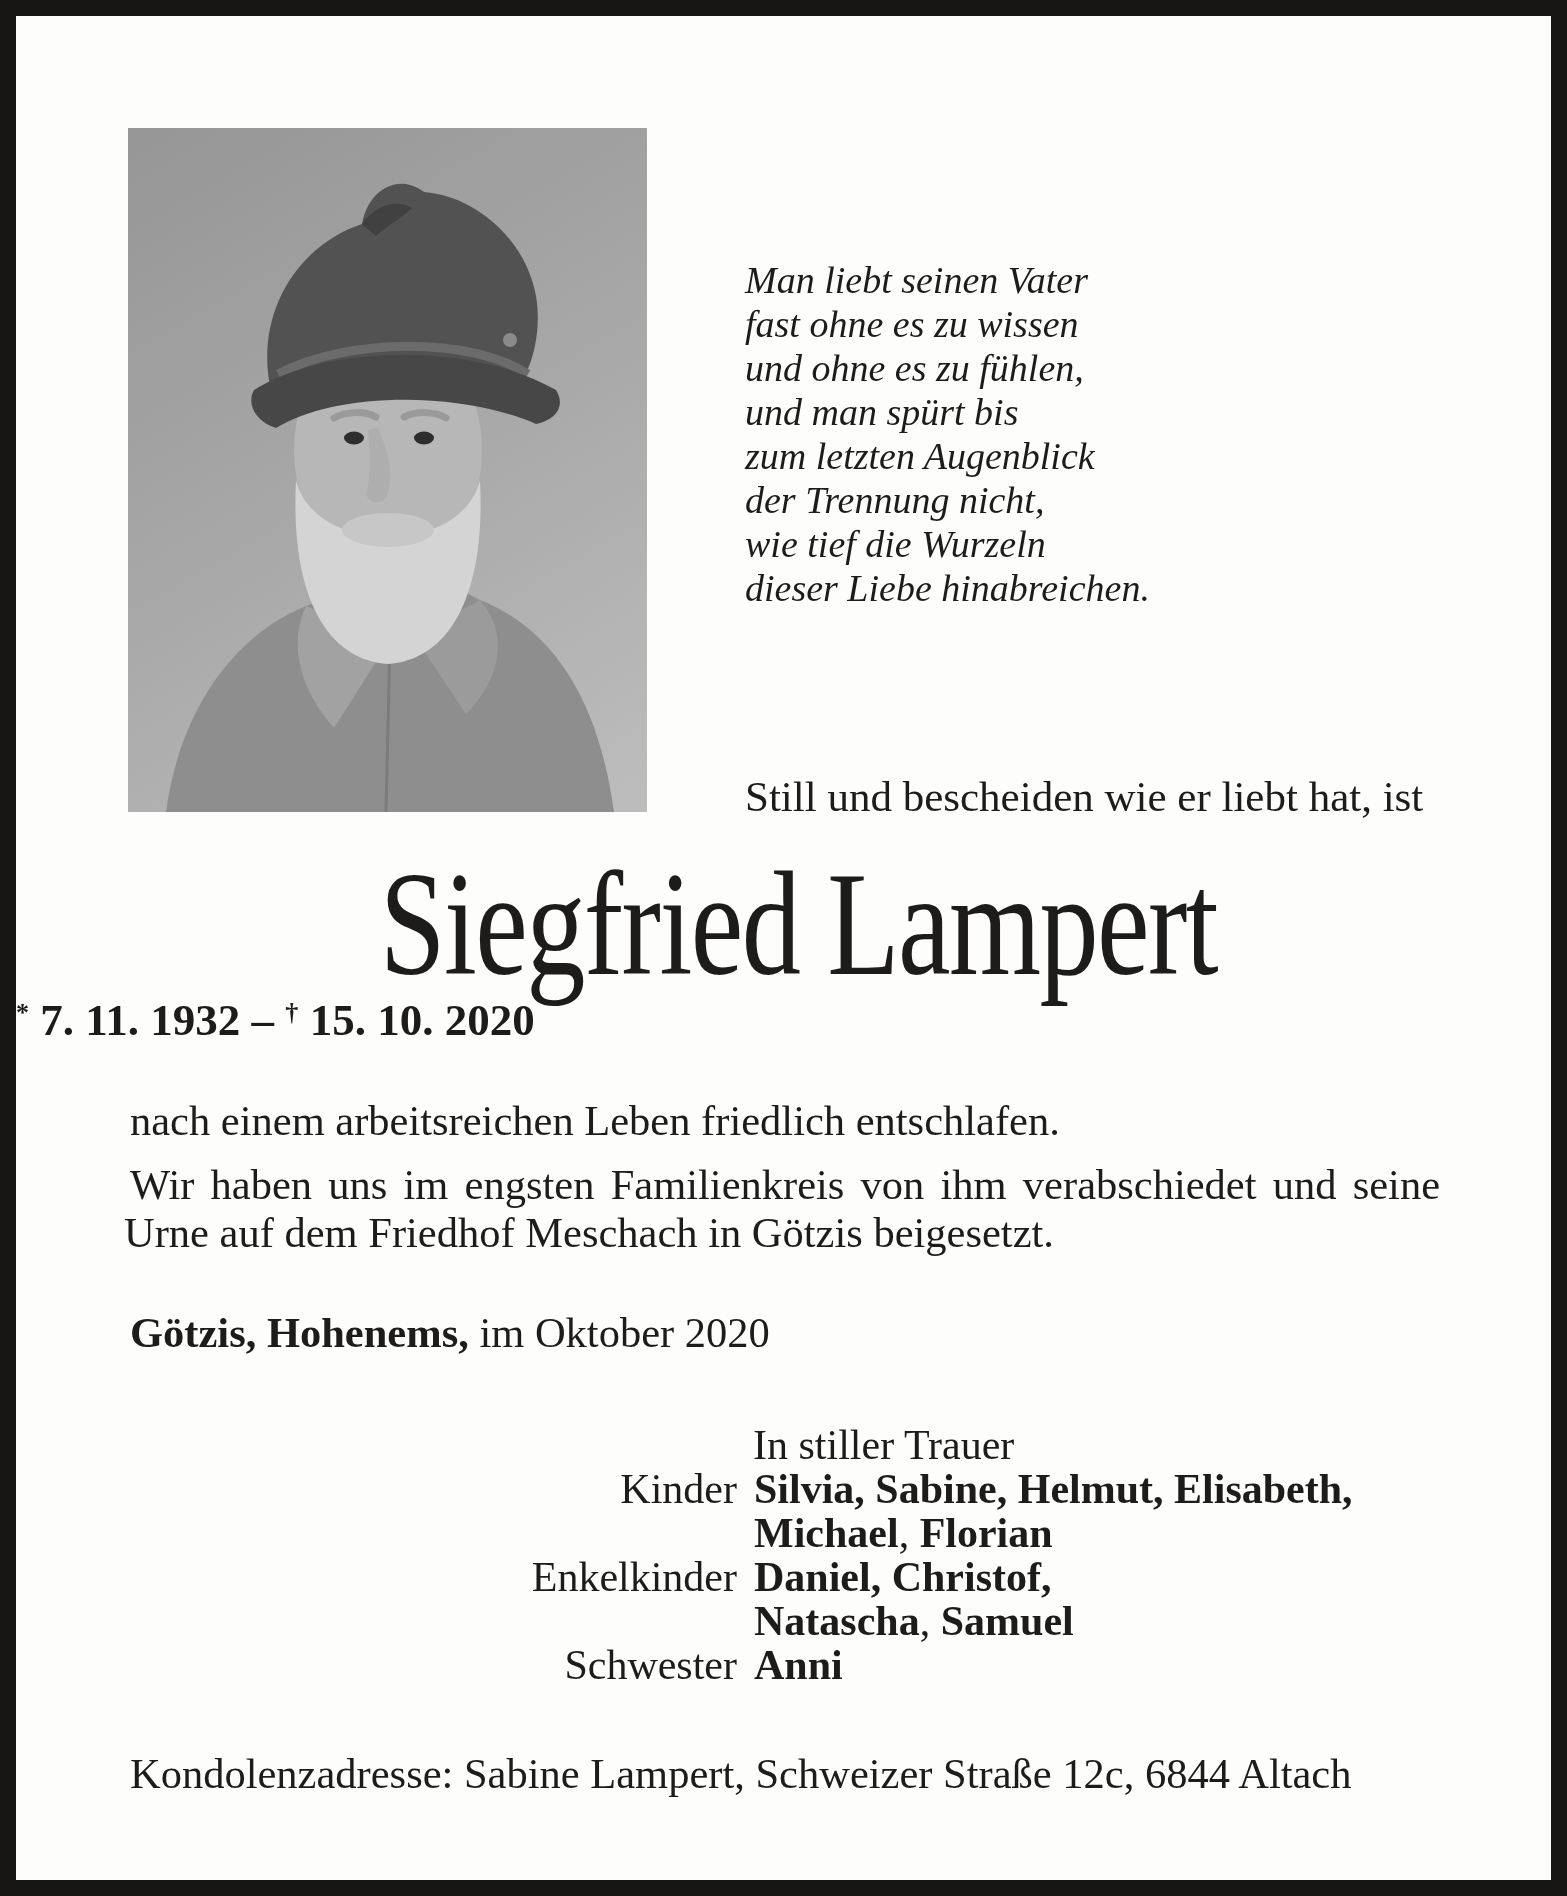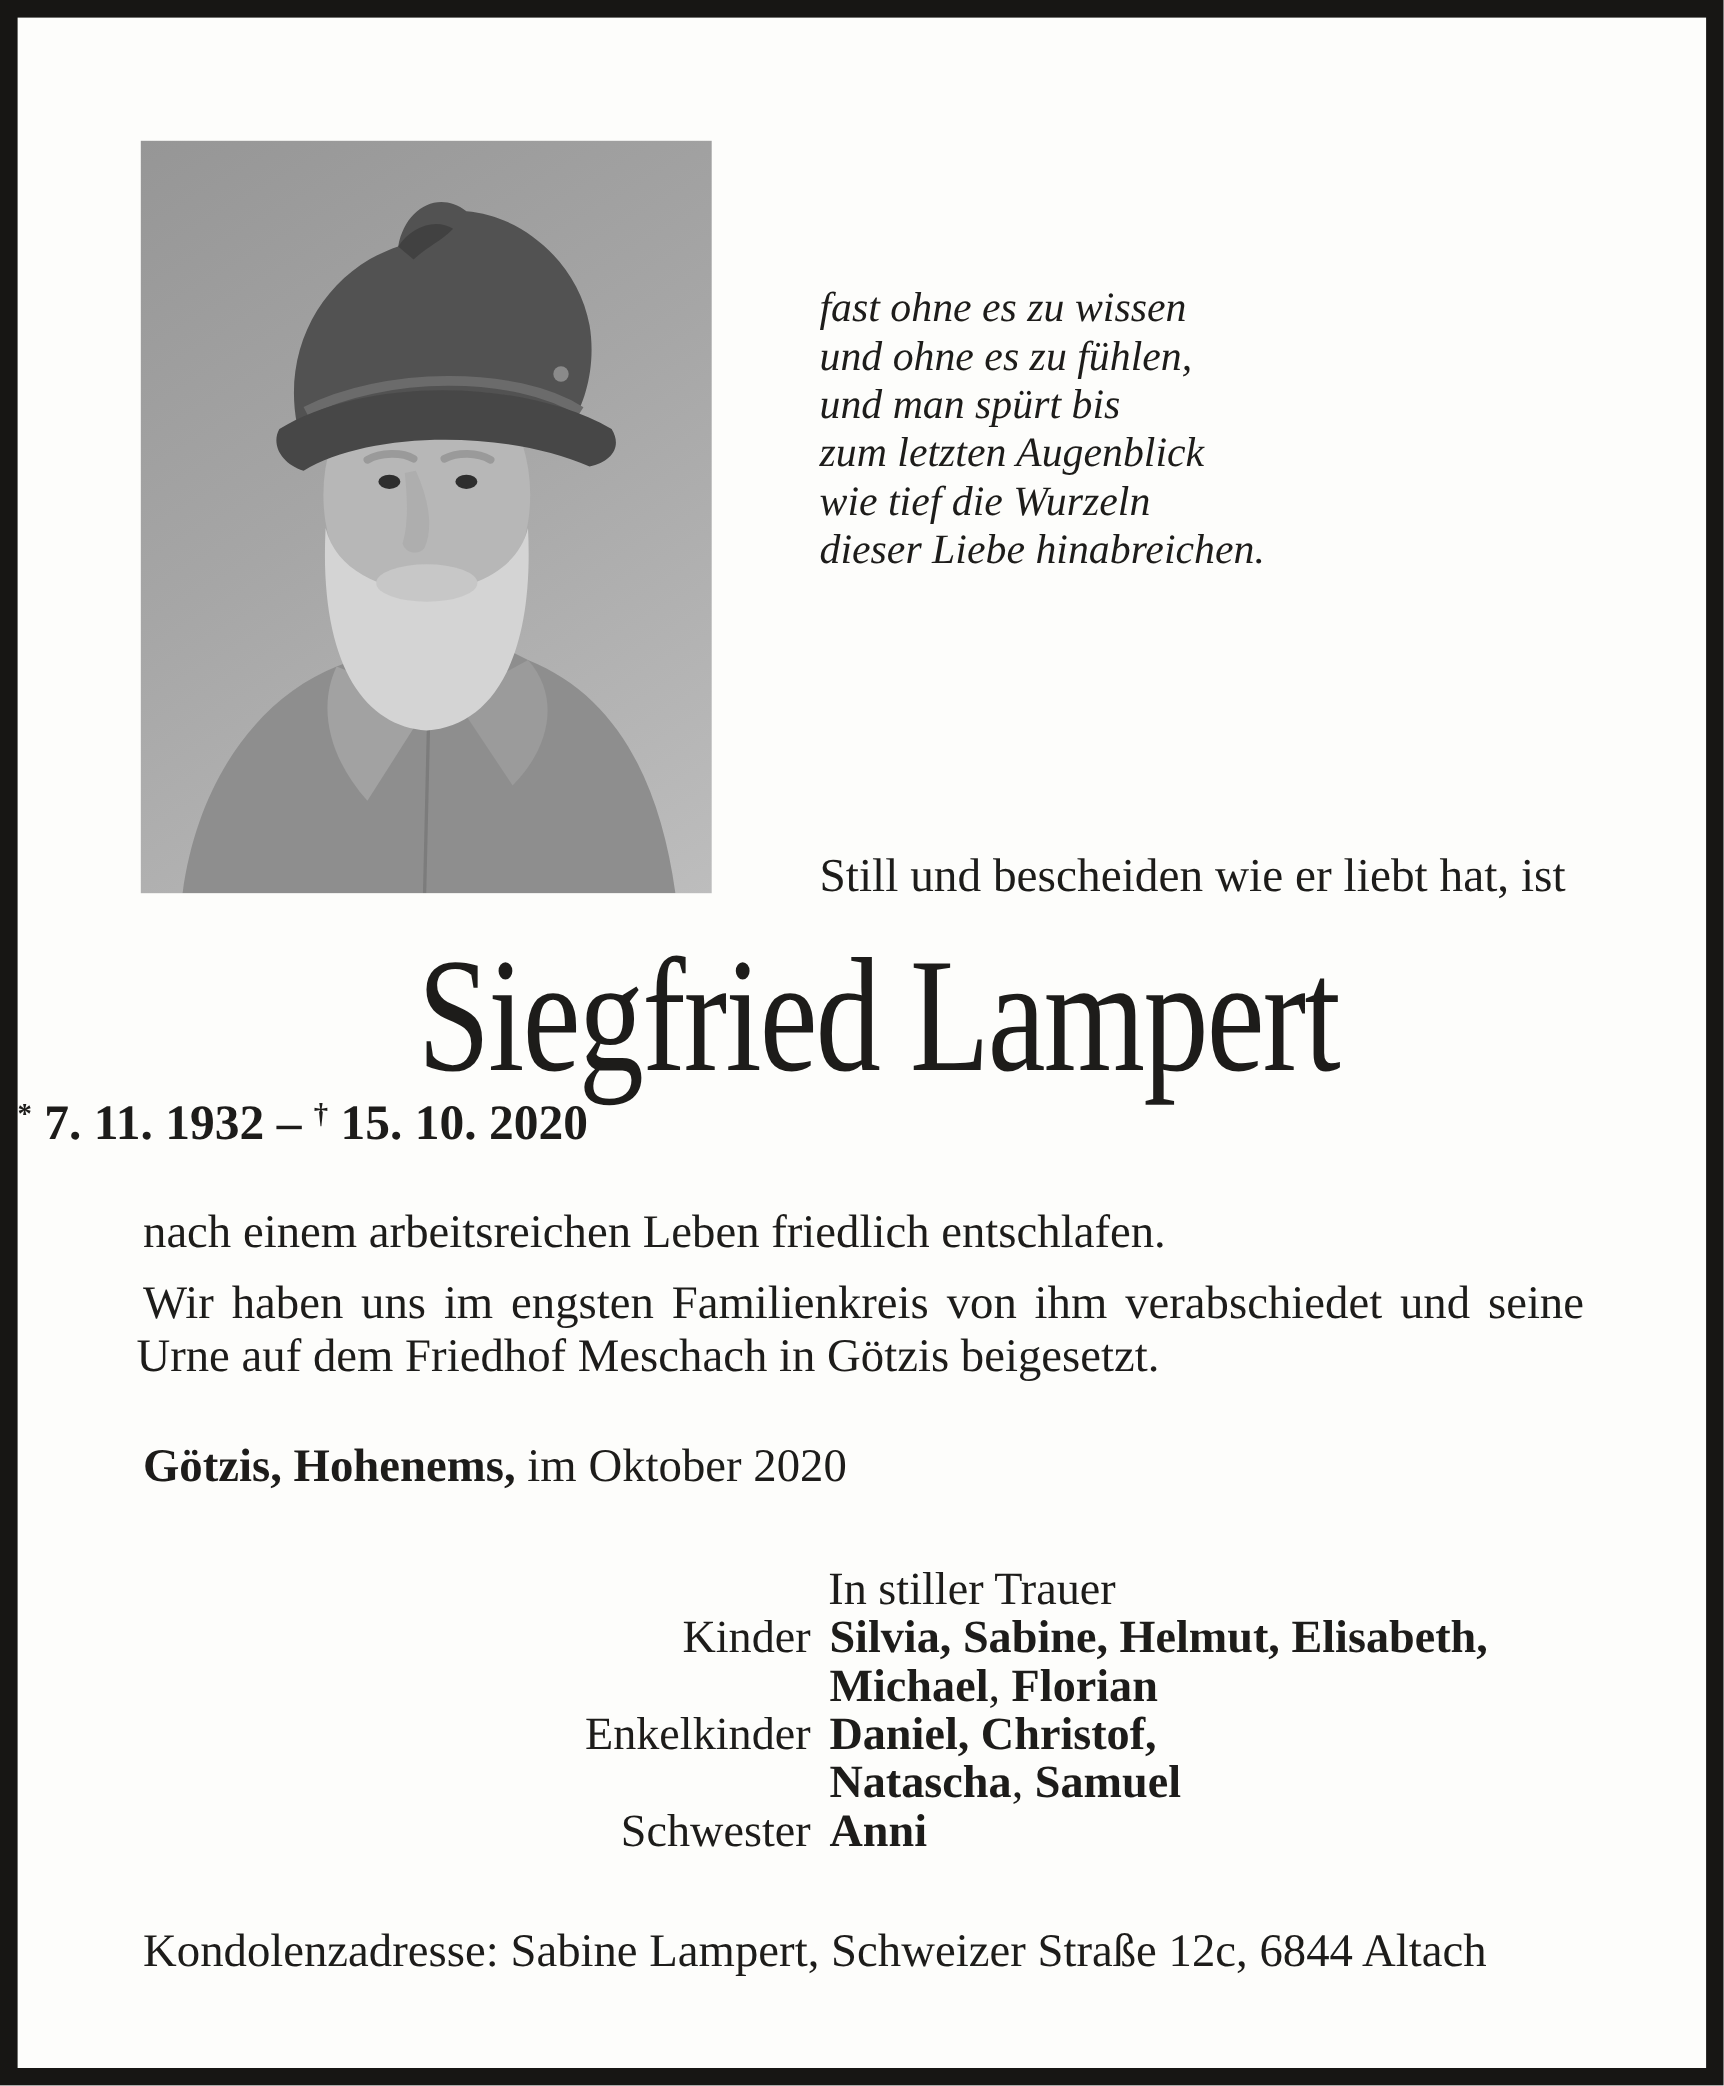--- a/index.html
+++ b/index.html
@@ -95,24 +95,26 @@
       <path d="M142 258 C128 186 168 118 234 96 C240 62 270 44 296 64 C348 68 398 112 408 168 C414 204 404 238 392 256 C330 222 206 224 142 258 Z" fill="#525252"></path>
       <path d="M234 96 C246 78 268 70 284 80 C272 92 258 98 248 108 Z" fill="#3e3e3e" opacity="0.85"></path>
       <path d="M150 246 C220 210 340 208 400 246" stroke="#6b6b6b" stroke-width="9" fill="none"></path>
       <path d="M152 258 C222 222 340 220 398 258" stroke="#5e5e5e" stroke-width="6" fill="none"></path>
       <path d="M126 262 C200 216 344 214 428 262 C438 278 428 292 408 296 C330 262 206 264 148 300 C128 294 118 276 126 262 Z" fill="#474747"></path>
       <circle cx="382" cy="212" r="7" fill="#8a8a8a"></circle>
     </svg>
   </div>
 
   <div class="poem">
+    <div>Man liebt seinen Vater</div>
     <div>fast ohne es zu wissen</div>
     <div>und ohne es zu fühlen,</div>
     <div>und man spürt bis</div>
     <div>zum letzten Augenblick</div>
+    <div>der Trennung nicht,</div>
     <div>wie tief die Wurzeln</div>
     <div>dieser Liebe hinabreichen.</div>
   </div>
 
   <div class="intro">Still und bescheiden wie er liebt hat, ist</div>
 
   <h1 class="headline"><span class="hl-inner">Siegfried Lampert</span></h1>
 
   <div class="dates">
     <span class="sym">*</span>

